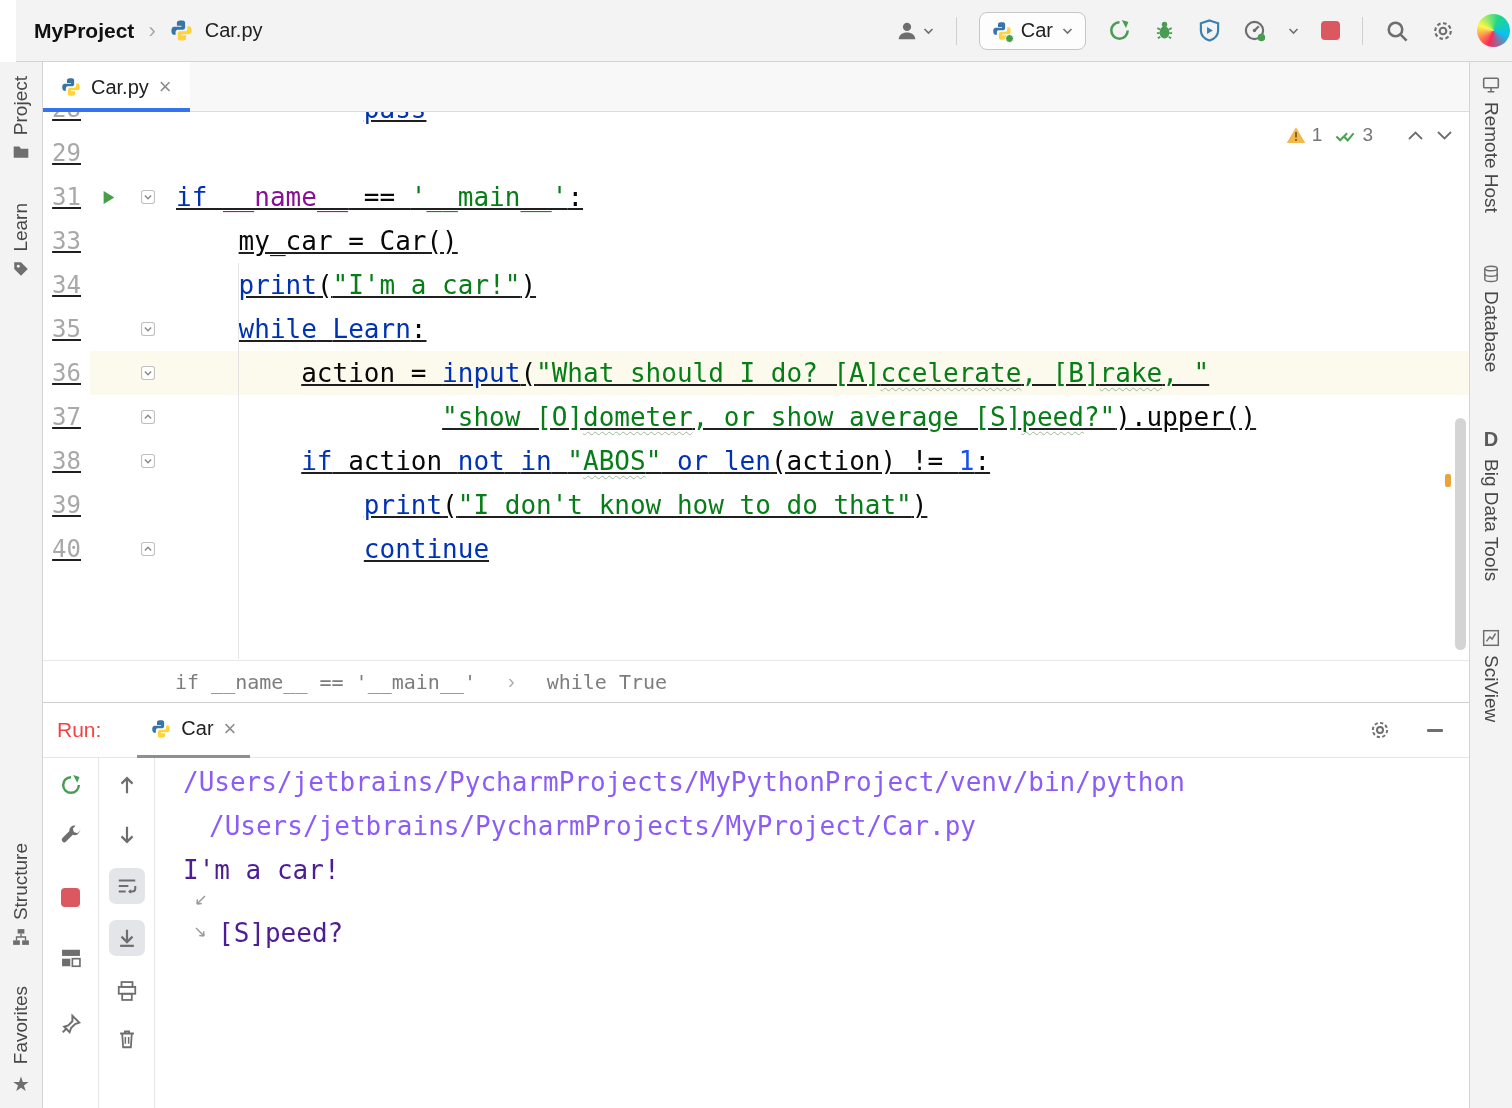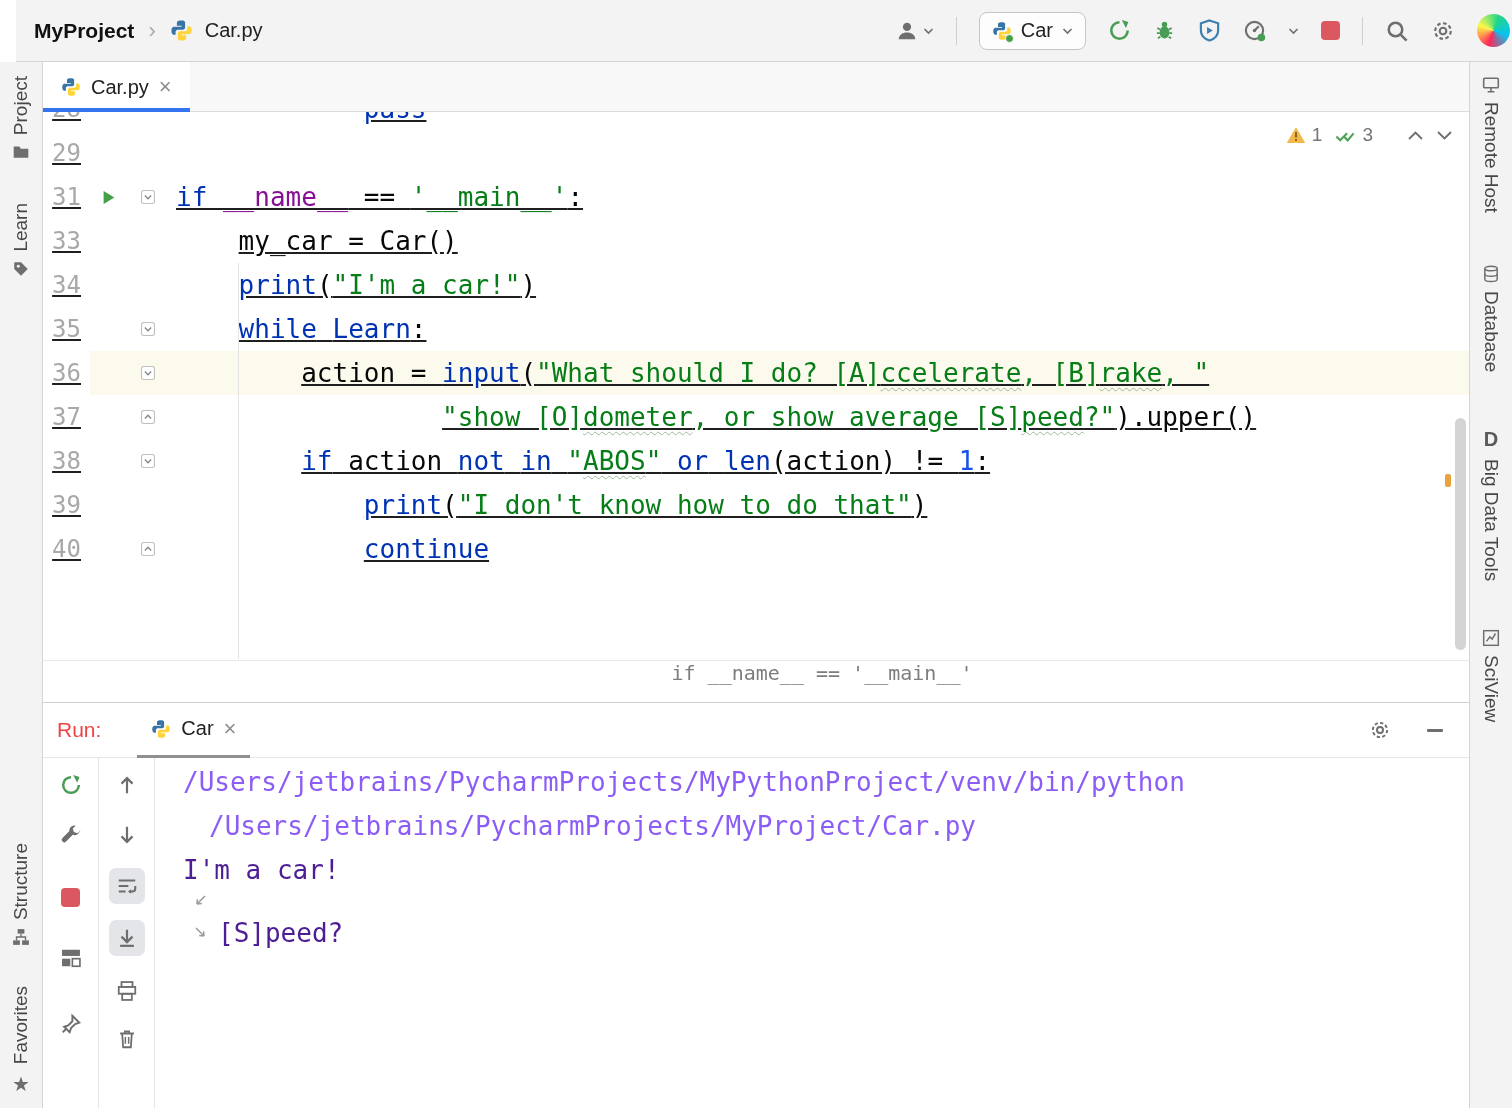--- a/index.html
+++ b/index.html
@@ -72,21 +72,21 @@
   .ann-gap { width:10px; }
   .scroll-thumb { position:absolute; right:3px; top:306px; width:11px; height:232px;
     background:rgba(0,0,0,.17); border-radius:6px; }
   .err-stripe-mark { position:absolute; right:18px; top:362px; width:6px; height:13px;
     background:#E8A33D; border-radius:2px; }
 
   
   #breadcrumbs { position:absolute; left:0; top:598px; width:1426px; height:42px;
     border-top:1px solid #e8e8e8; background:#fff; display:flex; align-items:center;
     padding-left:132px; gap:32px;
-    font:20px "DejaVu Sans Mono", monospace; color:#7d7d7d;flex-direction:column; }
+    font:20px "DejaVu Sans Mono", monospace; color:#7d7d7d; }
   .bc-sep { color:#ababab; font-family:"Liberation Sans",sans-serif; font-size:20px; }
 
   
   #runpanel { position:absolute; left:0; top:640px; width:1426px; height:406px;
     border-top:1px solid #d0d0d0; display:flex; flex-direction:column; background:#fff; }
   .run-header { height:55px; flex:none; display:flex; align-items:center;
     padding-left:14px; border-bottom:1px solid #e6e6e6; }
   .run-label { font-size:21px; color:#ef4444; }
   .run-tab { height:55px; display:flex; align-items:center; gap:10px; padding:0 14px;
     margin-left:36px; border-bottom:3px solid #8f8f8f; }

